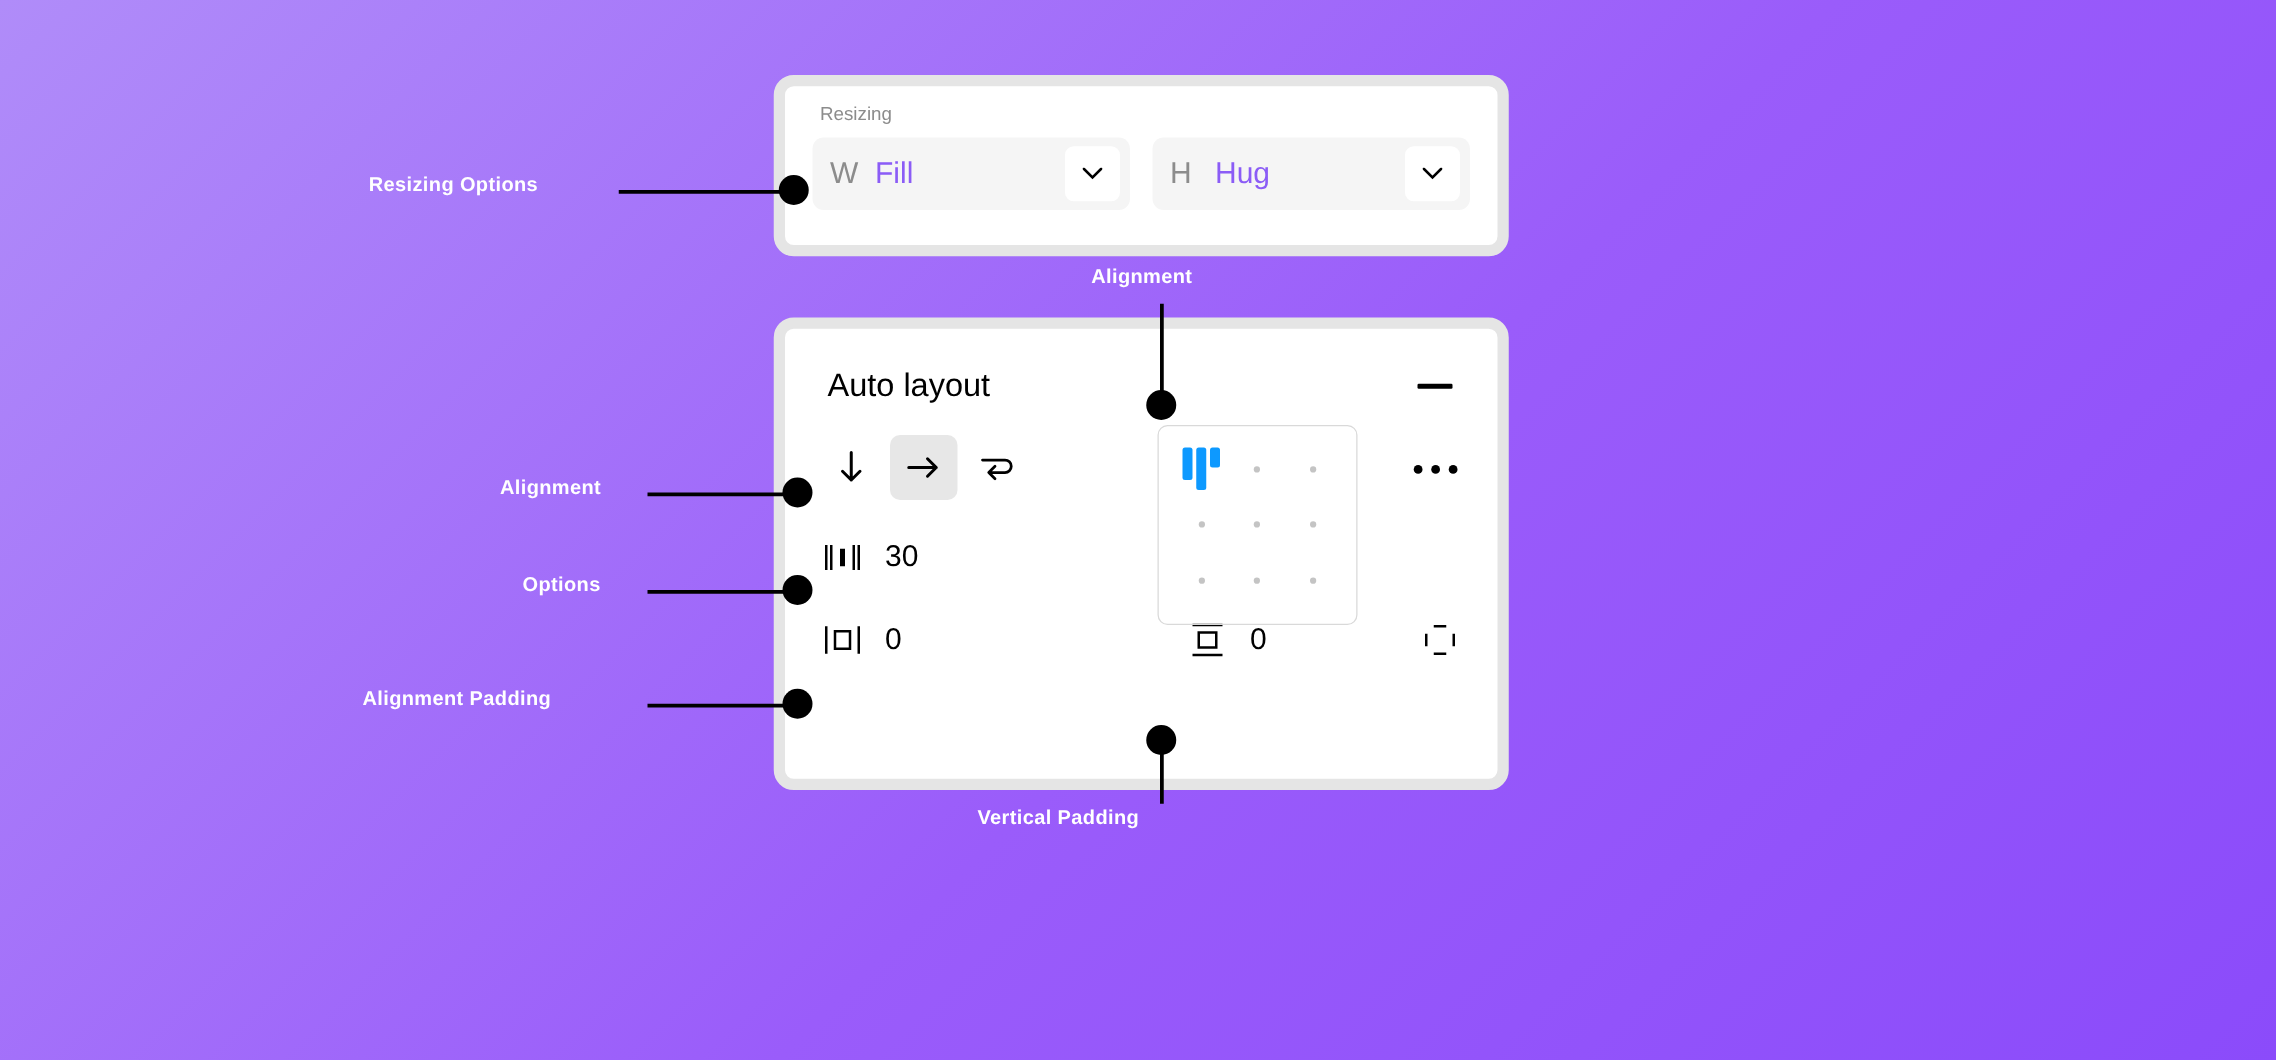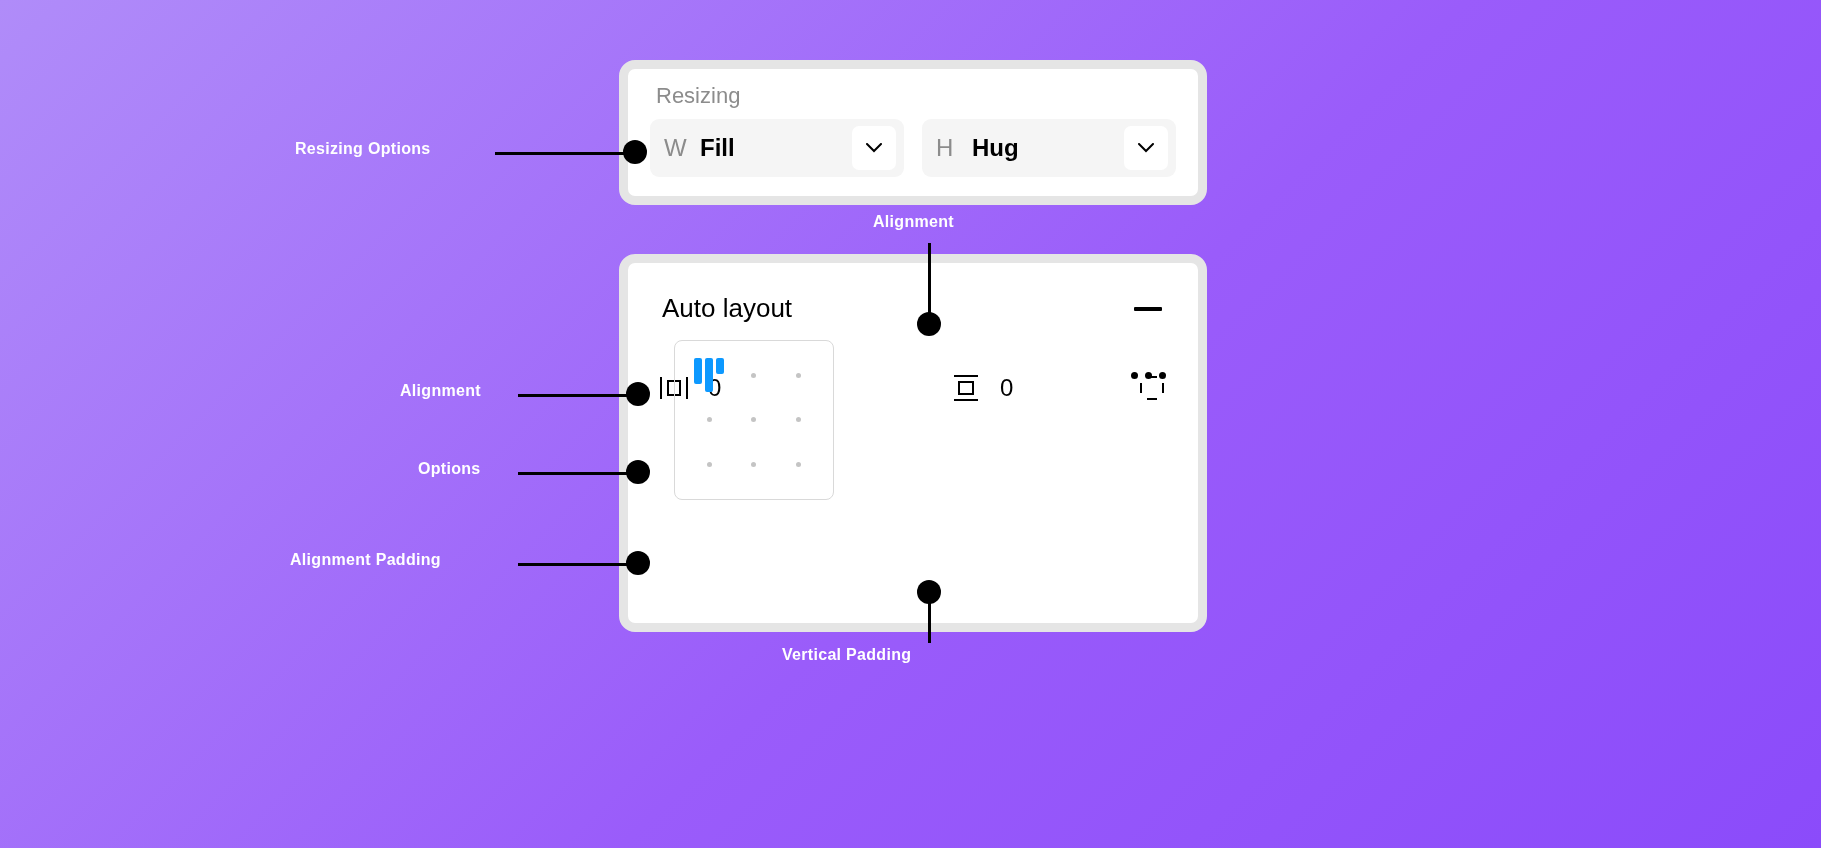--- a/index.html
+++ b/index.html
@@ -12,28 +12,28 @@
 
 
 .panel{
   position:absolute;background:#fff;border:9px solid #e5e5e5;border-radius:16px;
   box-sizing:border-box;
 }
 .panel-resizing{left:619px;top:60px;width:588px;height:145px;padding:10px 22px 20px}
 .panel-autolayout{left:619px;top:254px;width:588px;height:378px;padding:22px 26px}
 
 
-.section-label{color:#8c8c8c;font-size:22px;margin:4px 0 10px 6px}
+.section-label{color:#8c8c8c;font-size:15px;margin:4px 0 10px 6px}
 .res-row{display:flex;gap:18px;margin-top:8px}
 .res-field{
   flex:1;display:flex;align-items:center;height:58px;
   background:#f5f5f5;border-radius:9px;padding:0 8px 0 14px;
 }
 .res-letter{color:#8c8c8c;font-size:24px;width:36px}
-.res-value{color:#000000;font-size:24px;font-weight:700;flex:1}
+.res-value{color:#8b5cf6;font-size:24px;font-weight:400;flex:1}
 .res-caret{
   width:44px;height:44px;background:#fff;border-radius:7px;
   display:flex;align-items:center;justify-content:center;cursor:pointer;
 }
 .res-caret svg{width:16px;height:10px}
 
 
 .al-head{display:flex;align-items:center;justify-content:space-between;margin:8px 0 22px 8px}
 .al-title{font-size:26px;font-weight:400}
 .al-minus{width:28px;height:4px;background:#000;border-radius:1px;margin-right:10px;cursor:pointer}
@@ -112,20 +112,50 @@
   </div>
 </div>
 
 <div class="panel panel-autolayout">
   <div class="al-head">
     <div class="al-title">Auto layout</div>
     <div class="al-minus"></div>
   </div>
 
   <div class="al-body">
+    <div class="al-left">
+
+      <div class="dir-row">
+        <div class="dir-btn">
+          <svg width="20" height="28" viewBox="0 0 20 28">
+            <path d="M10 2v22M3 17l7 7 7-7" fill="none" stroke="#000" stroke-width="2.4" stroke-linecap="round" stroke-linejoin="round"></path>
+          </svg>
+        </div>
+        <div class="dir-btn sel">
+          <svg width="28" height="20" viewBox="0 0 28 20">
+            <path d="M2 10h22M17 3l7 7-7 7" fill="none" stroke="#000" stroke-width="2.4" stroke-linecap="round" stroke-linejoin="round"></path>
+          </svg>
+        </div>
+        <div class="dir-btn">
+          <svg width="30" height="22" viewBox="0 0 30 22">
+            <path d="M4 5h18a5 5 0 0 1 0 10H9m0 0l5-5m-5 5l5 5" fill="none" stroke="#000" stroke-width="2.2" stroke-linecap="round" stroke-linejoin="round"></path>
+          </svg>
+        </div>
+      </div>
+
+      <div class="val-row">
+        <span class="icon-slot">
+          <svg width="34" height="26" viewBox="0 0 34 26">
+            <path d="M4 3v20M30 3v20M8 3v20M26 3v20" stroke="#000" stroke-width="2" fill="none"></path>
+            <rect x="15" y="6" width="4" height="14" fill="#000"></rect>
+          </svg>
+        </span>
+        <span class="val-text">30</span>
+      </div>
+    </div>
 
     <div class="al-right">
 
       <div class="align-grid">
         <div class="align-cell">
             <span class="align-active">
               <span class="b1"></span>
               <span class="b2"></span>
               <span class="b3"></span>
             </span>

